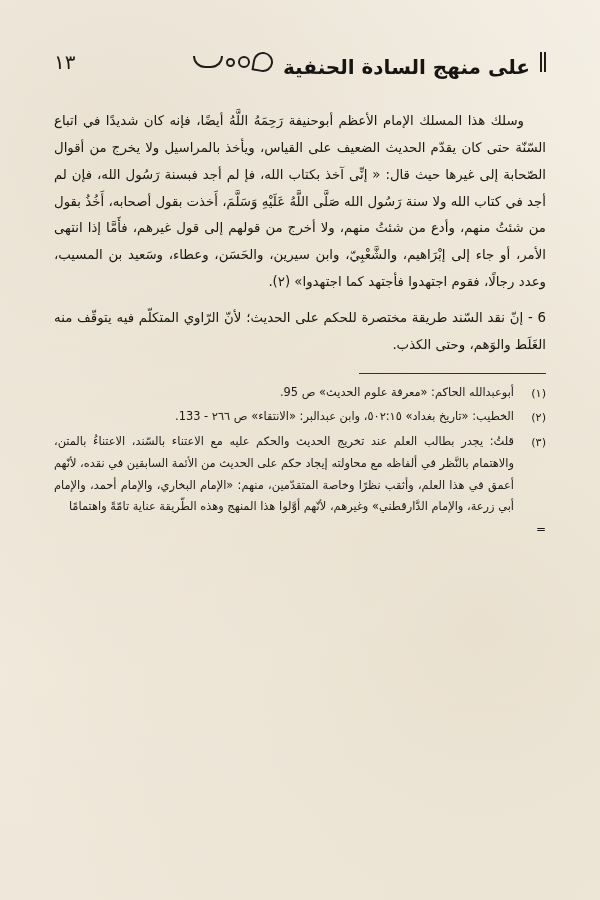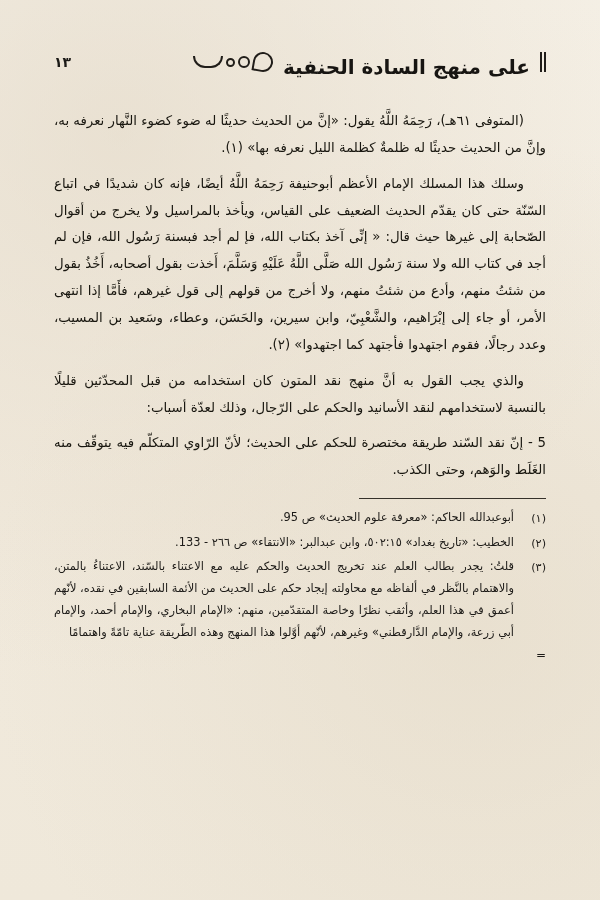--- a/index.html
+++ b/index.html
@@ -87,22 +87,22 @@
   }
   .header-orn .dot.sm { width: 5px; height: 5px; border-width: 2px; }
   .header-orn .tail {
     width: 26px; height: 10px;
     border: 2px solid #201d19;
     border-top: none;
     border-radius: 0 0 14px 14px;
   }
   .header-page-no {
     margin-right: auto;
-    font-size: 14px;
-    font-weight: 700;
+    font-size: 20px;
+    font-weight: 400;
     color: #1b1916;
     padding-right: 6px;
   }
 
   
   .body-text p {
     margin: 0 0 9px 0;
     font-size: 13.3px;
     line-height: 2.02;
     text-align: justify;
@@ -165,24 +165,22 @@
       <div class="header-orn">
         <span class="swirl"></span>
         <span class="dot"></span>
         <span class="dot sm"></span>
         <span class="tail"></span>
       </div>
       <div class="header-page-no">١٣</div>
     </div>
 
     <div class="body-text">
-      <p class="indent">(المتوفى ٦١هـ)، رَحِمَهُ اللَّهُ يقول: «إنَّ من الحديث حديثًا له ضوء كضوء النَّهار نعرفه به، وإنَّ من الحديث حديثًا له ظلمةٌ كظلمة الليل نعرفه بها» (١).</p>
       <p class="indent">وسلك هذا المسلك الإمام الأعظم أبوحنيفة رَحِمَهُ اللَّهُ أيضًا، فإنه كان شديدًا في اتباع السّنّة حتى كان يقدّم الحديث الضعيف على القياس، ويأخذ بالمراسيل ولا يخرج من أقوال الصّحابة إلى غيرها حيث قال: « إنِّى آخذ بكتاب الله، فإ لم أجد فبسنة رَسُول الله، فإن لم أجد في كتاب الله ولا سنة رَسُول الله صَلَّى اللَّهُ عَلَيْهِ وَسَلَّمَ، أَخذت بقول أصحابه، أَخُذُ بقول من شئتُ منهم، وأدع من شئتُ منهم، ولا أخرج من قولهم إلى قول غيرهم، فأَمَّا إذا انتهى الأمر، أو جاء إلى إبْرَاهيم، والشَّعْبِيّ، وابن سيرين، والحَسَن، وعطاء، وسَعيد بن المسيب، وعدد رجالًا، فقوم اجتهدوا فأجتهد كما اجتهدوا» (٢).</p>
-      <p class="indent">والذي يجب القول به أنَّ منهج نقد المتون كان استخدامه من قبل المحدّثين قليلًا بالنسبة لاستخدامهم لنقد الأسانيد والحكم على الرّجال، وذلك لعدّة أسباب:</p>
-      <p class="numbered">5 - إنّ نقد السّند طريقة مختصرة للحكم على الحديث؛ لأنّ الرّاوي المتكلّم فيه يتوقّف منه الغَلَط والوَهم، وحتى الكذب.</p>
+      <p class="numbered">6 - إنّ نقد السّند طريقة مختصرة للحكم على الحديث؛ لأنّ الرّاوي المتكلّم فيه يتوقّف منه الغَلَط والوَهم، وحتى الكذب.</p>
     </div>
 
     <div class="fn-rule"></div>
 
     <div class="footnotes">
       <div class="fn-row">
         <div class="fn-num">(١)</div>
         <div class="fn-body">أبوعبدالله الحاكم: «معرفة علوم الحديث» ص 95.</div>
       </div>
       <div class="fn-row">

